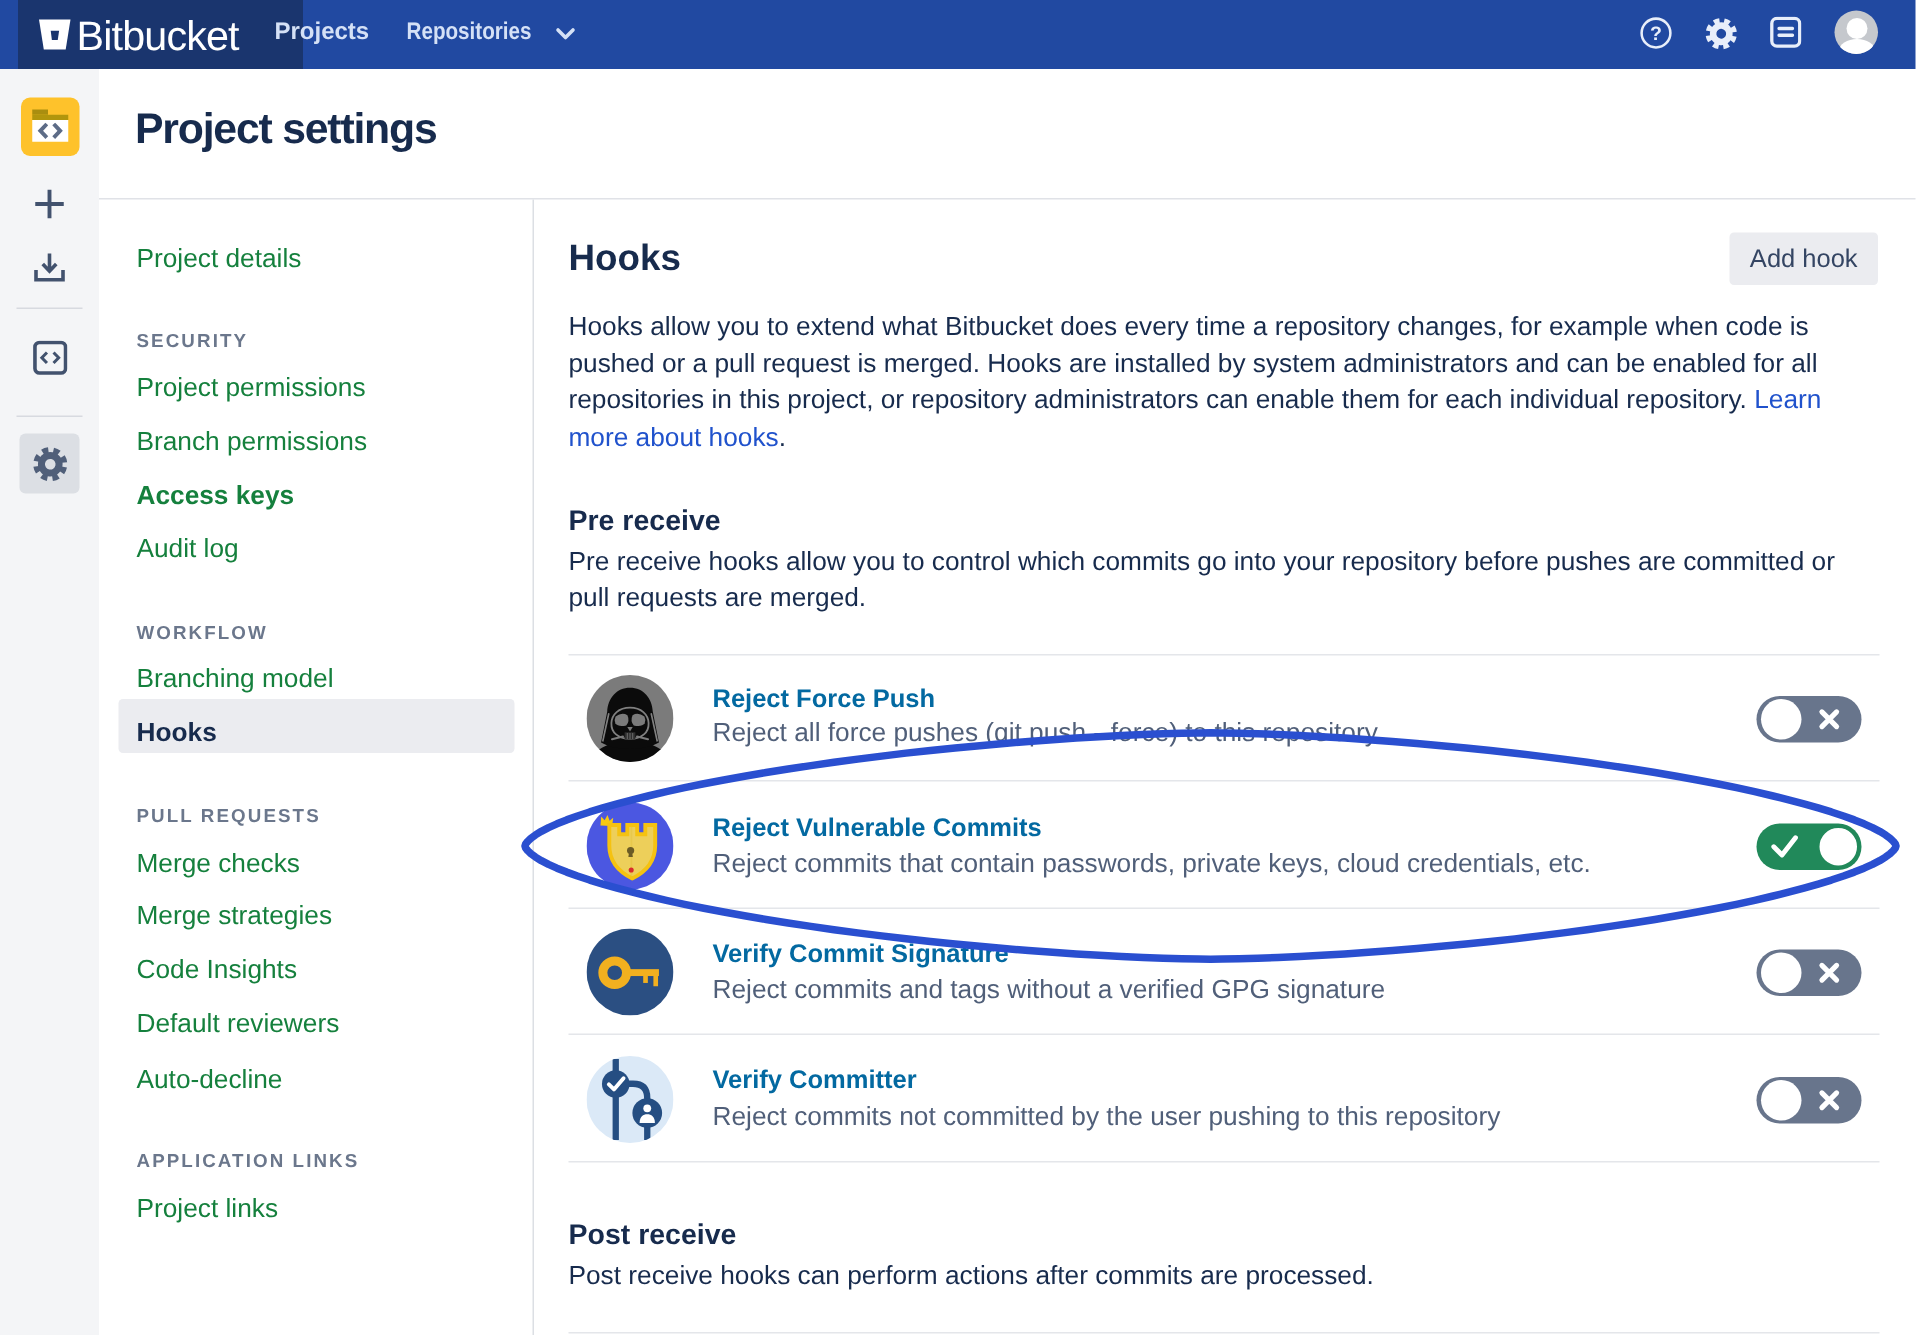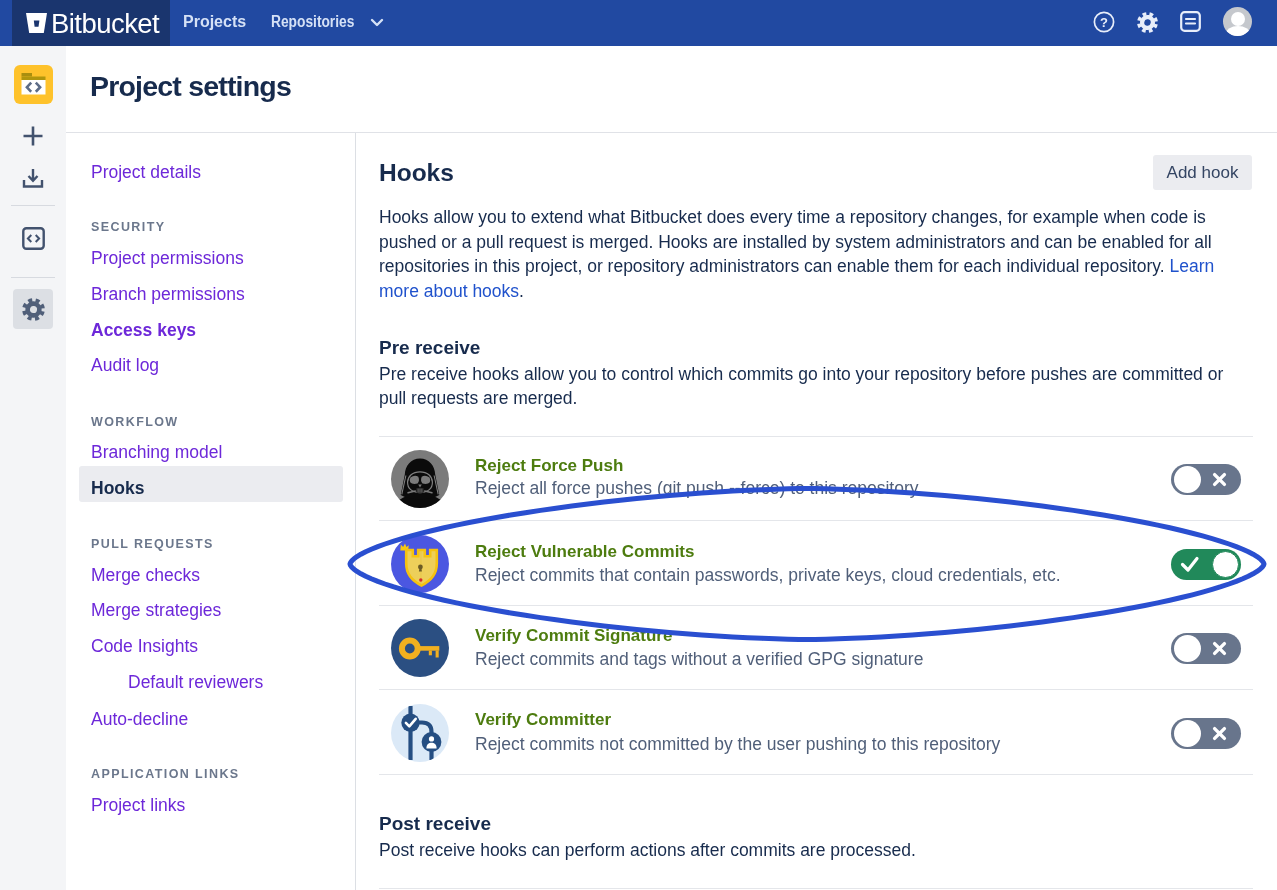--- a/index.html
+++ b/index.html
@@ -1,51 +1,51 @@
 <!DOCTYPE html>
 <html><head>
 <meta charset="utf-8">
 <style>
 * { margin:0; padding:0; box-sizing:border-box; }
 html,body { width:1277px; height:890px; overflow:hidden; background:#fff;
   font-family:"Liberation Sans", sans-serif; }
 .abs { position:absolute; }
 
 #topbar { position:absolute; left:0; top:0; width:1277px; height:46px; background:#2149A1; }
-#logobox { position:absolute; left:12px; top:0; width:158px; height:46px; background:#1A356E; }
+#logobox { position:absolute; left:12px; top:0; width:190px; height:46px; background:#1A356E; }
 #logobox svg { position:absolute; left:12px; top:10px; }
 #logotext { position:absolute; left:39px; top:8.5px; font-size:27.5px; color:#fff; letter-spacing:-0.55px; line-height:1.1; }
 .navlink { position:absolute; top:13px; font-size:16px; font-weight:700; color:#D5E1F6; }
 #searchbox { position:absolute; left:687px; top:5px; width:376px; height:35px; background:#193D8D; border-radius:5px; }
 #searchbox .ph { position:absolute; left:14px; top:8px; font-size:17px; color:#8CA3CF; }
 #searchbox svg { position:absolute; right:12px; top:9px; }
 .topicon { position:absolute; top:0; }
 #avatar { position:absolute; left:1223px; top:7px; width:29px; height:29px; border-radius:50%; background:#C5C8CD; overflow:hidden; }
 #avatar .head { position:absolute; left:7.5px; top:5px; width:14px; height:14px; border-radius:50%; background:#fff; }
 #avatar .body { position:absolute; left:2.5px; top:19px; width:24px; height:16px; border-radius:50%; background:#fff; }
 
 #sidebar { position:absolute; left:0; top:46px; width:66px; height:844px; background:#F4F5F7; }
 #projavatar { position:absolute; left:14px; top:19px; width:39px; height:39px; border-radius:6px; background:#FEC22B; }
 .sdiv { position:absolute; left:11px; width:44px; height:1px; background:#D7DAE0; }
 #gearsel { position:absolute; left:13px; top:243px; width:40px; height:40px; border-radius:4px; background:#DCDFE4; }
 
 #h1 { position:absolute; left:90px; top:72px; font-size:28.5px; font-weight:700; color:#172B4D; letter-spacing:-0.8px; line-height:1; }
 #toprule { position:absolute; left:66px; top:132px; width:1211px; height:1px; background:#E0E2E7; }
 #menuborder { position:absolute; left:355px; top:133px; width:1px; height:757px; background:#DCDFE4; }
-.mitem { position:absolute; left:91px; font-size:17.5px; color:#6d28d9; line-height:20px; }
+.mitem { position:absolute; left:91px; font-size:17.5px; color:#15803d; line-height:20px; }
 .mlabel { position:absolute; left:91px; font-size:12.5px; font-weight:700; color:#6B778C; letter-spacing:1.4px; }
 #hooksel { position:absolute; left:79px; top:466px; width:264px; height:36px; border-radius:3px; background:#EBECF0; }
 
 #h2hooks { position:absolute; left:379px; top:161px; font-size:24.5px; font-weight:700; color:#172B4D; line-height:1; }
 #addhook { position:absolute; left:1153px; top:155px; width:99px; height:35px; background:#EBECF0; border-radius:3px; font-size:17px; color:#344563; text-align:center; line-height:35px; }
 .para { position:absolute; left:379px; font-size:17.5px; line-height:24.5px; color:#172B4D; }
 .para a { color:#2052CC; text-decoration:none; }
 .h3 { position:absolute; left:379px; font-size:19px; font-weight:700; color:#172B4D; line-height:1; }
 .rowsep { position:absolute; left:379px; width:874px; height:1px; background:#E4E6EA; }
-.rtitle { position:absolute; left:475px; font-size:17px; font-weight:700; color:#4d7c0f; line-height:1; }
+.rtitle { position:absolute; left:475px; font-size:17px; font-weight:700; color:#0369a1; line-height:1; }
 .rdesc { position:absolute; left:475px; font-size:17.5px; color:#505F79; line-height:1; }
 .havatar { position:absolute; left:391px; width:58px; height:58px; }
 .toggle { position:absolute; left:1171px; width:70px; height:31px; border-radius:15.5px; }
 .toggle.off { background:#68758C; }
 .toggle.on { background:#21895A; }
 .knob { position:absolute; top:2px; width:27px; height:27px; border-radius:50%; background:#fff; }
 .toggle.off .knob { left:2.5px; }
 .toggle.on .knob { left:40.5px; }
 .toggle svg { position:absolute; }
 </style>
@@ -129,21 +129,21 @@
 <span class="mitem" style="top:284px;text-align:right;">Branch permissions</span>
 <span class="mitem" style="top:320px;font-weight:bold;">Access keys</span>
 <span class="mitem" style="top:355px;">Audit log</span>
 <span class="mlabel" style="top:415px;">WORKFLOW</span>
 <span class="mitem" style="top:442px;">Branching model</span>
 <span class="mitem" style="top:478px; font-weight:700; color:#172B4D;">Hooks</span>
 <span class="mlabel" style="top:537px;">PULL REQUESTS</span>
 <span class="mitem" style="top:565px;">Merge checks</span>
 <span class="mitem" style="top:600px;">Merge strategies</span>
 <span class="mitem" style="top:636px;">Code Insights</span>
-<span class="mitem" style="top:672px;margin-left:37px;">Default reviewers</span>
+<span class="mitem" style="top:672px;">Default reviewers</span>
 <span class="mitem" style="top:709px;">Auto-decline</span>
 <span class="mlabel" style="top:767px;">APPLICATION LINKS</span>
 <span class="mitem" style="top:795px;">Project links</span>
 
 <div id="h2hooks">Hooks</div>
 <div id="addhook">Add hook</div>
 <div class="para" style="top:205px; width:960px;">Hooks allow you to extend what Bitbucket does every time a repository changes, for example when code is<br>pushed or a pull request is merged. Hooks are installed by system administrators and can be enabled for all<br>repositories in this project, or repository administrators can enable them for each individual repository. <a>Learn<br>more about hooks</a>.</div>
 <div class="h3" style="top:337.5px;">Pre receive</div>
 <div class="para" style="top:361.5px; width:960px;">Pre receive hooks allow you to control which commits go into your repository before pushes are committed or<br>pull requests are merged.</div>
 

